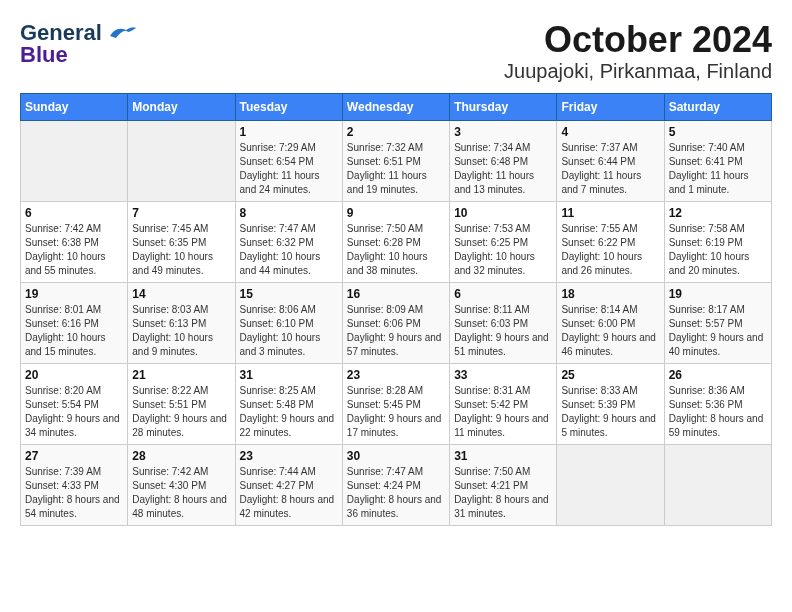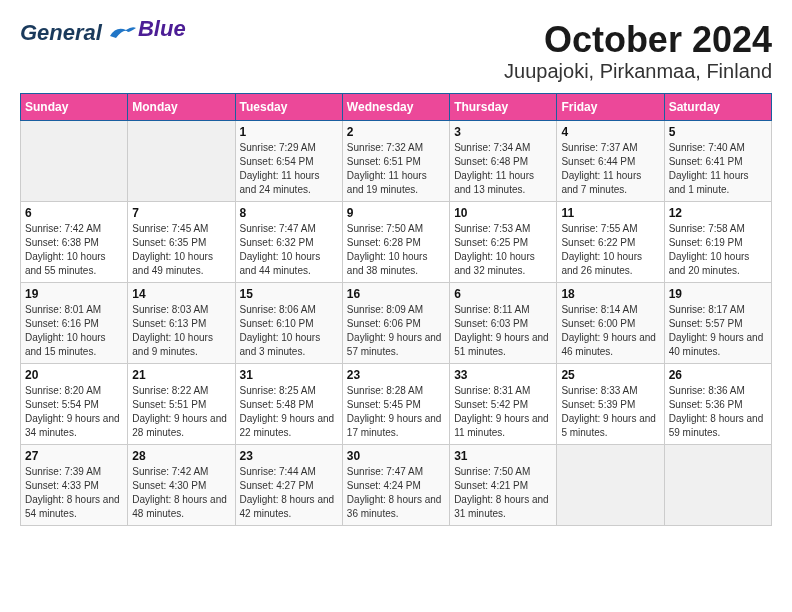--- a/index.html
+++ b/index.html
@@ -11,22 +11,22 @@
       padding: 20px;
     }
     .header-area {
       display: flex;
       justify-content: space-between;
       align-items: flex-start;
       margin-bottom: 10px;
     }
     .logo {
       display: flex;
+      flex-direction: column;
       align-items: flex-start;
-      font-style: italic;
     }
     .logo-row {
       display: flex;
       align-items: center;
       gap: 4px;
     }
     .title-area {
       text-align: right;
     }
     .title-area h1 {
@@ -39,21 +39,21 @@
       font-size: 20px;
       font-weight: normal;
       color: #333;
     }
     table {
       width: 100%;
       border-collapse: collapse;
       font-size: 11px;
     }
     thead tr th {
-      background-color: #ec4899;
+      background-color: #3b82f6;
       color: #fff;
       padding: 6px 4px;
       text-align: left;
       font-size: 12px;
       font-weight: bold;
       border: 1px solid #1a5fa0;
     }
     tbody tr td {
       border: 1px solid #ccc;
       padding: 4px 4px;

